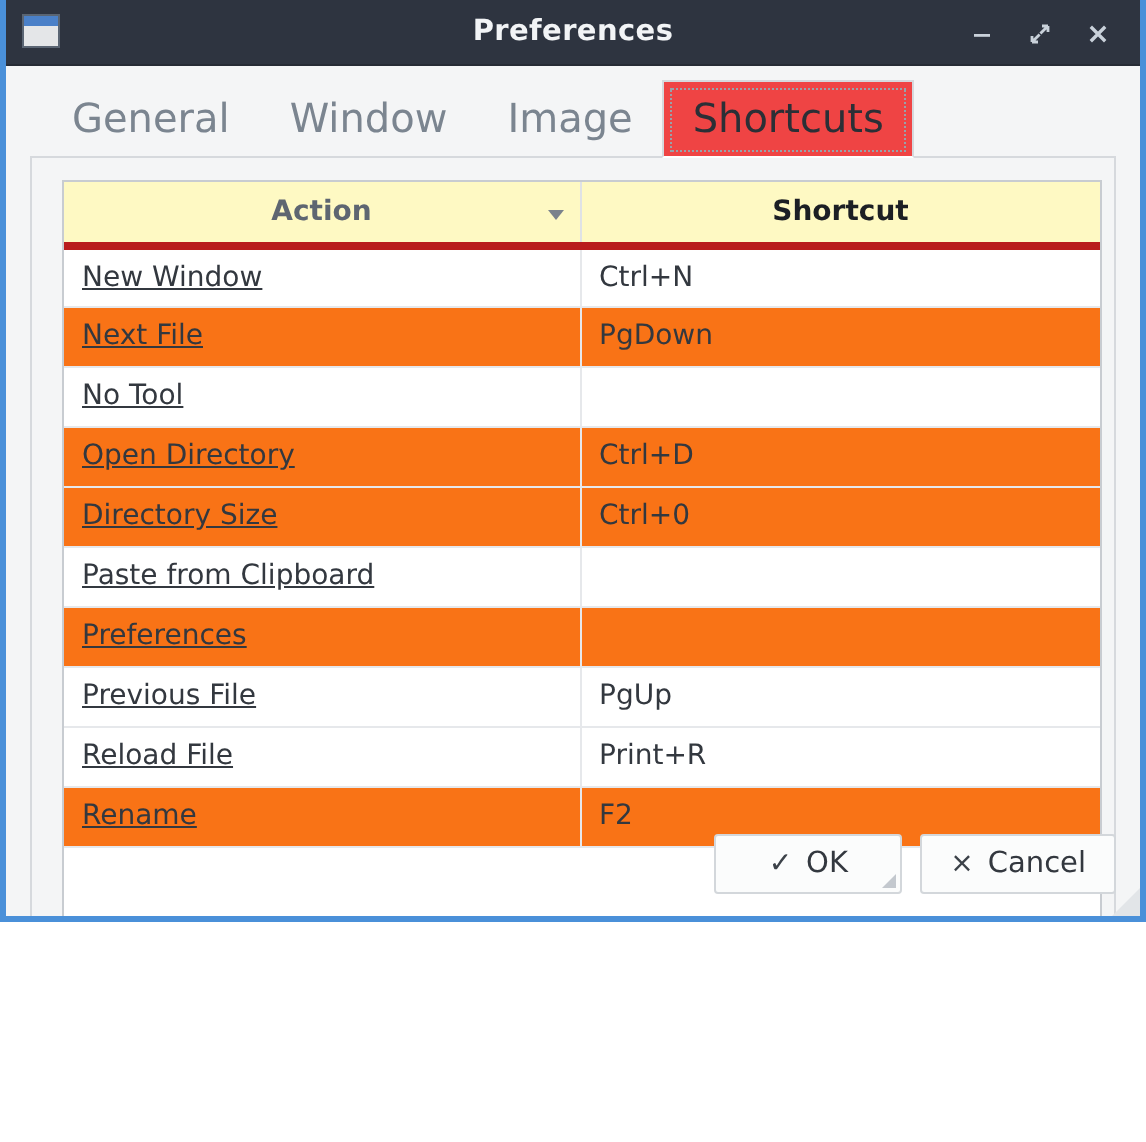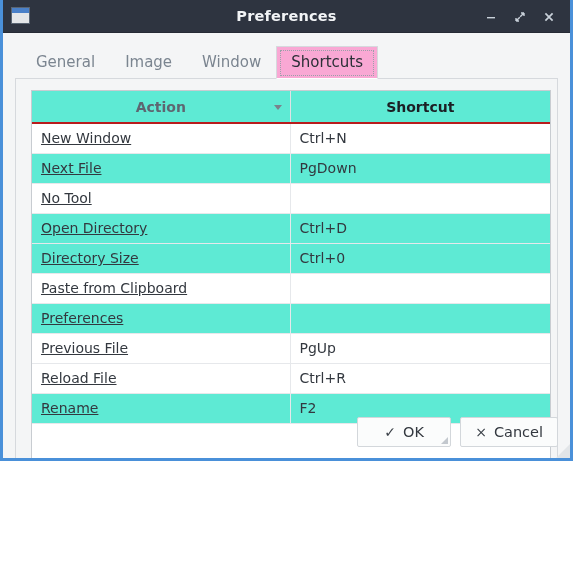--- a/index.html
+++ b/index.html
@@ -86,31 +86,31 @@
     height: 33px;
     margin: 12px 0 0 0;
     padding-left: 18px;
     display: flex;
     align-items: flex-end;
     box-sizing: border-box;
   }
   .tab {
     position: relative;
     padding: 6px 14px 7px 14px;
-    font-size: 15px;
+    font-size: 20px;
     color: #7b8590;
     background: transparent;
     border: 1px solid transparent;
     border-bottom: none;
     box-sizing: border-box;
     white-space: nowrap;
   }
   .tab.active {
     color: #2b2f36;
-    background: #f9a8d4;
+    background: #ef4444;
     border-color: #d6d9dd;
     border-bottom: 1px solid #ffffff;
     margin-bottom: -1px;
     z-index: 3;
   }
   .tab.active .tab-focus {
     position: absolute;
     left: 3px; right: 3px; top: 3px; bottom: 2px;
     border: 1px dotted #9aa1a9;
     pointer-events: none;
@@ -139,24 +139,24 @@
     overflow: hidden;
   }
   table.shortcuts {
     width: 100%;
     border-collapse: collapse;
     table-layout: fixed;
     font-size: 14px;
   }
   table.shortcuts th {
     height: 32px;
-    background: #5eead4;
+    background: #fef9c3;
     font-size: 14px;
     font-weight: bold;
-    border-bottom: 2px solid #b91c1c;
+    border-bottom: 4px solid #b91c1c;
     padding: 0;
     position: relative;
     box-sizing: border-box;
   }
   th.col-action {
     width: 258px;
     color: #5e6671;
     border-right: 1px solid #dfe2e5;
   }
   th.col-shortcut {
@@ -176,21 +176,21 @@
     height: 30px;
     padding: 0 0 0 9px;
     color: #33383f;
     font-size: 14px;
     border-bottom: 1px solid #e6e8eb;
     background: #ffffff;
     box-sizing: border-box;
     white-space: nowrap;
     overflow: hidden;
   }
-  table.shortcuts tr.alt td { background: #5eead4; }
+  table.shortcuts tr.alt td { background: #f97316; }
   table.shortcuts td.cell-action {
     border-right: 1px solid #e6e8eb;
     text-decoration: underline;
   }
 
   
   .default-btn {
     position: absolute;
     right: 15px;
     top: 384px;
@@ -285,24 +285,24 @@
         </svg>
       </div>
     </div>
   </div>
 
   <div class="tabstrip">
     <div class="tab">
       <span>General</span>
     </div>
     <div class="tab">
+      <span>Window</span>
+    </div>
+    <div class="tab">
       <span>Image</span>
-    </div>
-    <div class="tab">
-      <span>Window</span>
     </div>
     <div class="tab active">
       <span class="tab-focus"></span>
       <span>Shortcuts</span>
     </div>
   </div>
 
   <div class="panel">
 
     <div class="table-frame">
@@ -346,21 +346,21 @@
             <tr class="alt">
               <td class="cell-action">Preferences</td>
               <td></td>
             </tr>
             <tr>
               <td class="cell-action">Previous File</td>
               <td>PgUp</td>
             </tr>
             <tr>
               <td class="cell-action">Reload File</td>
-              <td>Ctrl+R</td>
+              <td>Print+R</td>
             </tr>
             <tr class="alt">
               <td class="cell-action">Rename</td>
               <td>F2</td>
             </tr>
           </tbody>
       </table>
     </div>
 
     <div class="default-btn">

